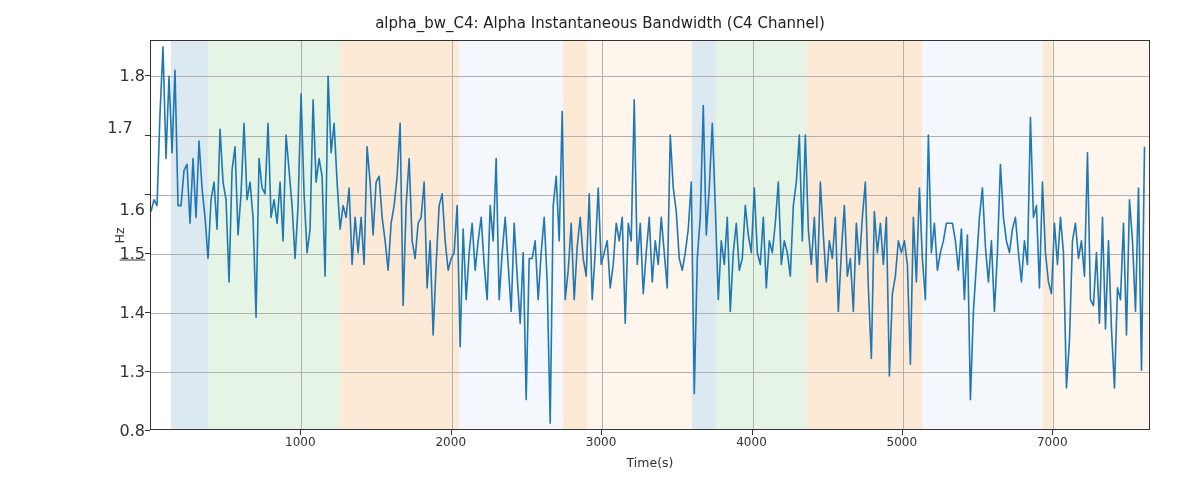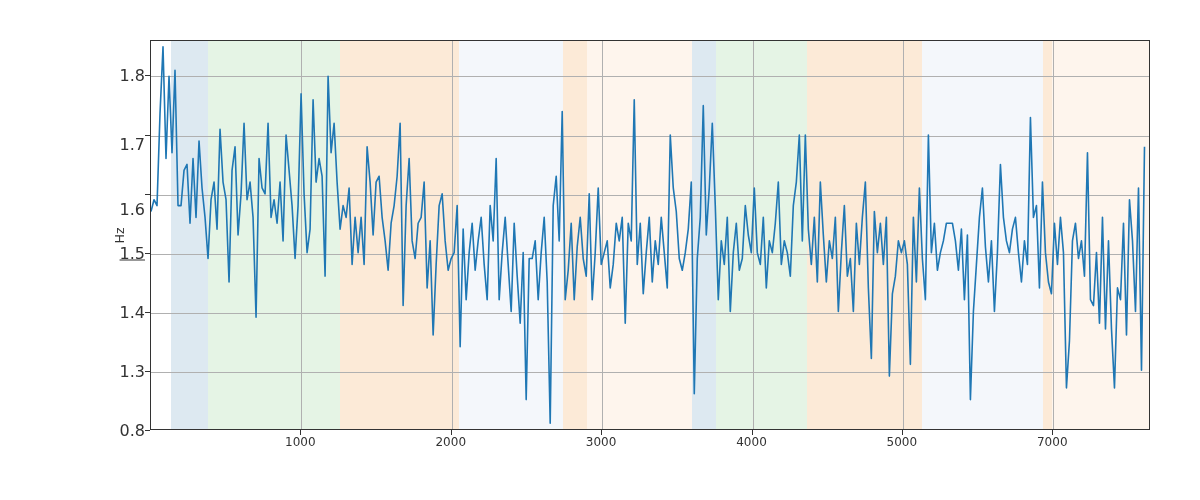--- a/index.html
+++ b/index.html
@@ -118,20 +118,21 @@
     height: 5px;
     width: 0;
     border-left: 1px solid #333;
   }
 </style>
 </head>
 <body>
 
 <div class="figure">
 
+  <div class="title">alpha_bw_C4: Alpha Instantaneous Bandwidth (C4 Channel)</div>
 
   <div class="ylabel">
     <span>Hz</span>
   </div>
 
   <div class="axes" id="axes">
       <div class="band" style="left: 900.752px; width: 99.2481px; background: rgb(251, 227, 204);"></div>
       <div class="band" style="left: 891.729px; width: 9.02256px; background: rgb(246, 194, 139);"></div>
       <div class="band" style="left: 771.429px; width: 120.301px; background: rgb(223, 232, 243);"></div>
       <div class="band" style="left: 655.639px; width: 115.789px; background: rgb(246, 194, 139);"></div>
@@ -154,33 +155,34 @@
       <div class="grid-v" style="left: 300.752px;"></div>
       <div class="grid-v" style="left: 451.128px;"></div>
       <div class="grid-v" style="left: 601.504px;"></div>
       <div class="grid-v" style="left: 751.88px;"></div>
       <div class="grid-v" style="left: 902.256px;"></div>
       <svg class="line" id="linesvg" viewBox="0 0 1000 390" preserveAspectRatio="none">
         <path d="M0.00,171.36L3.01,159.55L6.02,165.45L9.02,73.27L12.03,5.91L15.04,118.18L18.05,35.45L21.05,112.27L24.06,29.55L27.07,165.45L30.08,165.45L33.08,130.00L36.09,124.09L39.10,183.18L42.11,118.18L45.11,177.27L48.12,100.45L51.13,147.73L54.14,177.27L57.14,218.64L60.15,159.55L63.16,141.82L66.17,189.09L69.17,88.64L72.18,141.82L75.19,159.55L78.20,242.27L81.20,130.00L84.21,106.36L87.22,195.00L90.23,153.64L93.23,82.73L96.24,159.55L99.25,141.82L102.26,177.27L105.26,277.73L108.27,118.18L111.28,147.73L114.29,153.64L117.29,82.73L120.30,177.27L123.31,159.55L126.32,183.18L129.32,141.82L132.33,200.91L135.34,94.55L138.35,130.00L141.35,165.45L144.36,218.64L147.37,165.45L150.38,53.18L153.38,153.64L156.39,212.73L159.40,189.09L162.41,59.09L165.41,141.82L168.42,118.18L171.43,135.91L174.44,236.36L177.44,35.45L180.45,112.27L183.46,82.73L186.47,141.82L189.47,189.09L192.48,165.45L195.49,177.27L198.50,147.73L201.50,224.55L204.51,177.27L207.52,212.73L210.53,177.27L213.53,224.55L216.54,106.36L219.55,141.82L222.56,195.00L225.56,141.82L228.57,135.91L231.58,177.27L234.59,200.91L237.59,230.45L240.60,183.18L243.61,165.45L246.62,135.91L249.62,82.73L252.63,265.91L255.64,165.45L258.65,118.18L261.65,200.91L264.66,218.64L267.67,183.18L270.68,177.27L273.68,141.82L276.69,248.18L279.70,200.91L282.71,295.45L285.71,224.55L288.72,165.45L291.73,153.64L294.74,200.91L297.74,230.45L300.75,218.64L303.76,212.73L306.77,165.45L309.77,307.27L312.78,189.09L315.79,260.00L318.80,212.73L321.80,183.18L324.81,230.45L327.82,200.91L330.83,177.27L333.83,224.55L336.84,260.00L339.85,165.45L342.86,200.91L345.86,118.18L348.87,260.00L351.88,212.73L354.89,177.27L357.89,224.55L360.90,271.82L363.91,183.18L366.92,236.36L369.92,283.64L372.93,212.73L375.94,360.45L378.95,218.64L381.95,218.64L384.96,200.91L387.97,260.00L390.98,212.73L393.98,177.27L396.99,242.27L400.00,384.09L403.01,165.45L406.02,135.91L409.02,200.91L412.03,70.91L415.04,260.00L418.05,230.45L421.05,183.18L424.06,260.00L427.07,206.82L430.08,177.27L433.08,218.64L436.09,236.36L439.10,153.64L442.11,260.00L445.11,212.73L448.12,147.73L451.13,224.55L454.14,212.73L457.14,200.91L460.15,248.18L463.16,224.55L466.17,183.18L469.17,200.91L472.18,177.27L475.19,283.64L478.20,183.18L481.20,200.91L484.21,59.09L487.22,224.55L490.23,183.18L493.23,254.09L496.24,212.73L499.25,177.27L502.26,242.27L505.26,200.91L508.27,224.55L511.28,177.27L514.29,212.73L517.29,248.18L520.30,94.55L523.31,147.73L526.32,171.36L529.32,218.64L532.33,230.45L535.34,212.73L538.35,189.09L541.35,141.82L544.36,354.55L547.37,218.64L550.38,177.27L553.38,65.00L556.39,195.00L559.40,147.73L562.41,82.73L565.41,165.45L568.42,260.00L571.43,200.91L574.44,224.55L577.44,177.27L580.45,271.82L583.46,212.73L586.47,183.18L589.47,230.45L592.48,218.64L595.49,165.45L598.50,195.00L601.50,212.73L604.51,147.73L607.52,212.73L610.53,224.55L613.53,177.27L616.54,248.18L619.55,200.91L622.56,212.73L625.56,183.18L628.57,141.82L631.58,224.55L634.59,200.91L637.59,212.73L640.60,236.36L643.61,165.45L646.62,141.82L649.62,94.55L652.63,200.91L655.64,94.55L658.65,189.09L661.65,224.55L664.66,177.27L667.67,242.27L670.68,141.82L673.68,195.00L676.69,242.27L679.70,200.91L682.71,218.64L685.71,177.27L688.72,271.82L691.73,212.73L694.74,165.45L697.74,236.36L700.75,218.64L703.76,271.82L706.77,183.18L709.77,224.55L712.78,177.27L715.79,141.82L718.80,248.18L721.80,319.09L724.81,171.36L727.82,212.73L730.83,183.18L733.83,224.55L736.84,177.27L739.85,336.82L742.86,254.09L745.86,236.36L748.87,200.91L751.88,212.73L754.89,200.91L757.89,224.55L760.90,325.00L763.91,177.27L766.92,242.27L769.92,147.73L772.93,218.64L775.94,260.00L778.95,94.55L781.95,212.73L784.96,183.18L787.97,230.45L790.98,212.73L793.98,200.91L796.99,183.18L800.00,183.18L803.01,183.18L806.02,200.91L809.02,230.45L812.03,189.09L815.04,260.00L818.05,195.00L821.05,360.45L824.06,271.82L827.07,224.55L830.08,177.27L833.08,147.73L836.09,206.82L839.10,242.27L842.11,200.91L845.11,271.82L848.12,212.73L851.13,124.09L854.14,177.27L857.14,200.91L860.15,212.73L863.16,189.09L866.17,177.27L869.17,212.73L872.18,242.27L875.19,200.91L878.20,224.55L881.20,76.82L884.21,177.27L887.22,165.45L890.23,248.18L893.23,141.82L896.24,212.73L899.25,242.27L902.26,254.09L905.26,183.18L908.27,224.55L911.28,177.27L914.29,212.73L917.29,348.64L920.30,301.36L923.31,200.91L926.32,183.18L929.32,218.64L932.33,200.91L935.34,236.36L938.35,112.27L941.35,260.00L944.36,265.91L947.37,212.73L950.38,283.64L953.38,177.27L956.39,289.55L959.40,200.91L962.41,289.55L965.41,348.64L968.42,248.18L971.43,260.00L974.44,183.18L977.44,295.45L980.45,159.55L983.46,200.91L986.47,271.82L989.47,147.73L992.48,330.91L995.49,106.36L998.50,NaN" fill="none" stroke="#1f77b4" stroke-width="1.6" stroke-linejoin="round"></path>
       </svg>
   </div>
 
+  <div class="xlabel">Time(s)</div>
 
   <div id="ticklabels">
       <div class="ytick" style="top: 430px;">0.8</div>
       <div class="tickmark-y" style="top: 430px;"></div>
       <div class="ytick" style="top: 370.909px;">1.3</div>
       <div class="tickmark-y" style="top: 370.909px;"></div>
       <div class="ytick" style="top: 311.818px;">1.4</div>
       <div class="tickmark-y" style="top: 311.818px;"></div>
       <div class="ytick" style="top: 252.727px; text-decoration: underline;">1.5</div>
       <div class="tickmark-y" style="top: 252.727px;"></div>
       <div class="ytick" style="top: 209px;">1.6</div>
       <div class="tickmark-y" style="top: 193.636px;"></div>
-      <div class="ytick" style="top: 144px;">1.7</div>
+      <div class="ytick" style="top: 127px; text-align: center;">1.7</div>
       <div class="tickmark-y" style="top: 134.545px;"></div>
       <div class="ytick" style="top: 75.4545px;">1.8</div>
       <div class="tickmark-y" style="top: 75.4545px;"></div>
       <div class="xtick" style="left: 300.376px; text-align: center;">1000</div>
       <div class="tickmark-x" style="left: 300.376px;"></div>
       <div class="xtick" style="left: 450.752px;">2000</div>
       <div class="tickmark-x" style="left: 450.752px;"></div>
       <div class="xtick" style="left: 601.128px;">3000</div>
       <div class="tickmark-x" style="left: 601.128px;"></div>
       <div class="xtick" style="left: 751.504px;">4000</div>

